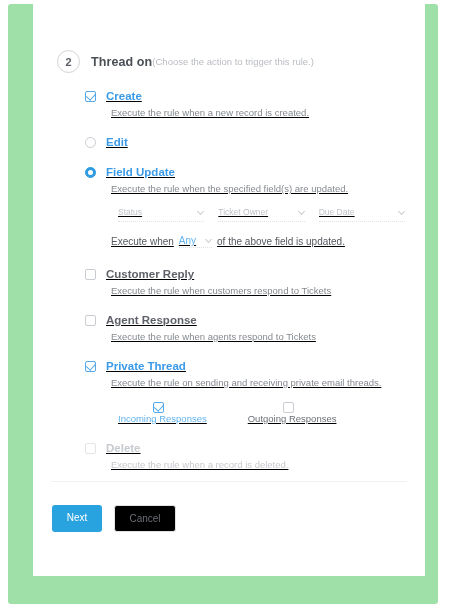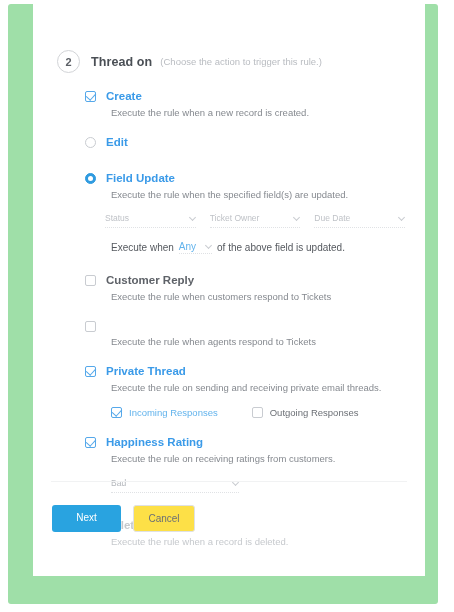--- a/index.html
+++ b/index.html
@@ -56,31 +56,31 @@
     justify-content: center;
   }
   .step-title {
     margin-left: 11px;
     font-size: 12.5px;
     font-weight: bold;
     color: #4a4f55;
     letter-spacing: .1px;
   }
   .step-hint {
-    margin-left: 8px;
     font-size: 9.5px;
     color: #b9bcc1;
   }
 
   
   .opts {
     position: absolute;
     left: 52px;
     top: 86px;
     width: 320px;
+    text-decoration: underline;
   }
   .opt { position: relative; margin-bottom: 13px; }
   .opt-row { display: flex; align-items: flex-start; }
 
   .opt-label {
     font-size: 11.5px;
     font-weight: bold;
     line-height: 13px;
     margin-left: 10px;
   }
@@ -136,21 +136,21 @@
     left: 2px; top: 2px;
     width: 5px; height: 5px;
     border-radius: 50%;
     background: #ffffff;
     box-shadow: 0 0 0 1.2px #2f9be0;
   }
 
   
   .field-row {
     display: flex;
-    margin-left: 20px;
+    margin-left: 33px;
     margin-top: 12px;
     gap: 14px;
   }
   .sel {
     position: relative;
     border-bottom: 1px dotted #e0e2e5;
     padding: 0 12px 4px 0;
     font-size: 8.5px;
     color: #bfc2c7;
     flex: 1 1 0;
@@ -184,21 +184,21 @@
   }
 
   
   .sub-row {
     display: flex;
     align-items: center;
     margin-left: 26px;
     margin-top: 12px;
     gap: 9px;
   }
-  .sub-item { display: flex; align-items: center; }
+  .sub-item { display: flex; align-items: center; flex-direction: column; }
   .sub-label {
     font-size: 9.5px;
     margin-left: 7px;
     font-weight: normal;
   }
   .sub-label.on  { color: #62b3ec; }
   .sub-label.off { color: #6b6f75; }
   .sub-gap { width: 16px; }
 
   
@@ -230,27 +230,27 @@
     gap: 12px;
   }
   .btn {
     font-size: 10px;
     border-radius: 3px;
     padding: 7px 0;
     text-align: center;
     cursor: pointer;
   }
   .btn-next {
-    width: 69px;
+    width: 50px;
     background: #29a3e0;
     color: #ffffff;
   }
   .btn-cancel {
     width: 62px;
-    background: #fde047;
+    background: #000000;
     color: #6b6f75;
     border: 1px solid #dfe1e4;
   }
 </style>
 </head>
 <body>
 
 <div id="frame-wrap"></div>
 
 <div id="card">
@@ -264,21 +264,21 @@
   <div class="opts">
 
     <div class="opt" style="margin-bottom:17px;">
       <div class="opt-row">
         <span class="cb on"></span>
         <span class="opt-label on">Create</span>
       </div>
       <div class="opt-desc">Execute the rule when a new record is created.</div>
     </div>
 
-    <div class="opt" style="margin-bottom:23px;">
+    <div class="opt" style="margin-bottom:17px;">
       <div class="opt-row">
         <span class="rb"></span>
         <span class="opt-label on">Edit</span>
       </div>
     </div>
 
     <div class="opt" style="margin-bottom:20px;">
       <div class="opt-row">
         <span class="rb on"></span>
         <span class="opt-label on">Field Update</span>
@@ -314,20 +314,21 @@
       <div class="opt-row">
         <span class="cb"></span>
         <span class="opt-label off">Customer Reply</span>
       </div>
       <div class="opt-desc">Execute the rule when customers respond to Tickets</div>
     </div>
 
     <div class="opt" style="margin-bottom:17px;">
       <div class="opt-row">
         <span class="cb"></span>
+        <span class="opt-label off">Agent Response</span>
       </div>
       <div class="opt-desc">Execute the rule when agents respond to Tickets</div>
     </div>
 
     <div class="opt" style="margin-bottom:18px;">
       <div class="opt-row">
         <span class="cb on"></span>
         <span class="opt-label on">Private Thread</span>
       </div>
       <div class="opt-desc">Execute the rule on sending and receiving private email threads.</div>
@@ -338,32 +339,20 @@
           <span class="sub-label on">Incoming Responses</span>
         </div>
         <span class="sub-gap"></span>
         <div class="sub-item">
           <span class="cb"></span>
           <span class="sub-label off">Outgoing Responses</span>
         </div>
       </div>
     </div>
 
-    <div class="opt" style="margin-bottom:26px;">
-      <div class="opt-row">
-        <span class="cb on"></span>
-        <span class="opt-label on">Happiness Rating</span>
-      </div>
-      <div class="opt-desc">Execute the rule on receiving ratings from customers.</div>
-
-      <div class="hap-sel">
-        <span>Bad</span>
-        <span class="caret"></span>
-      </div>
-    </div>
 
     <div class="opt">
       <div class="opt-row">
         <span class="cb dim"></span>
         <span class="opt-label dim">Delete</span>
       </div>
       <div class="opt-desc dim">Execute the rule when a record is deleted.</div>
     </div>
 
   </div>

